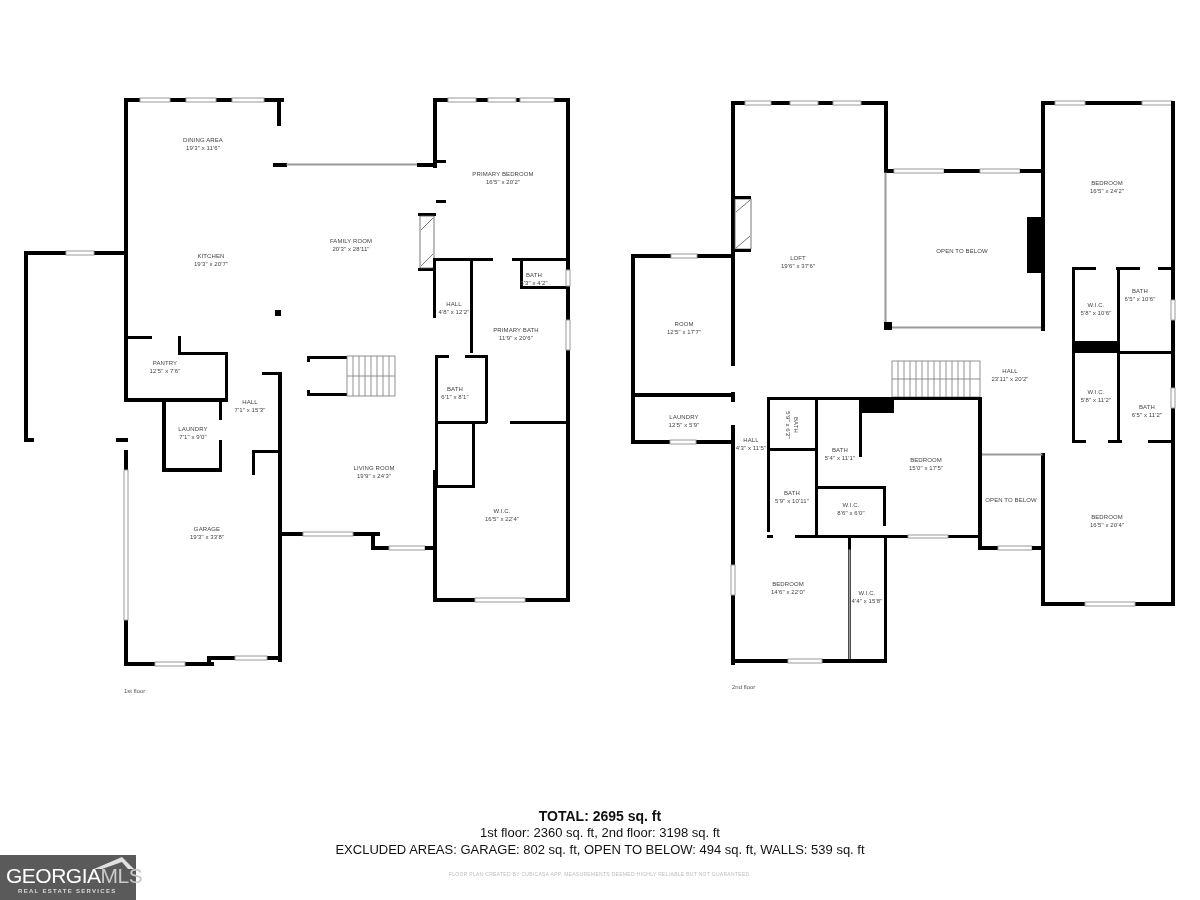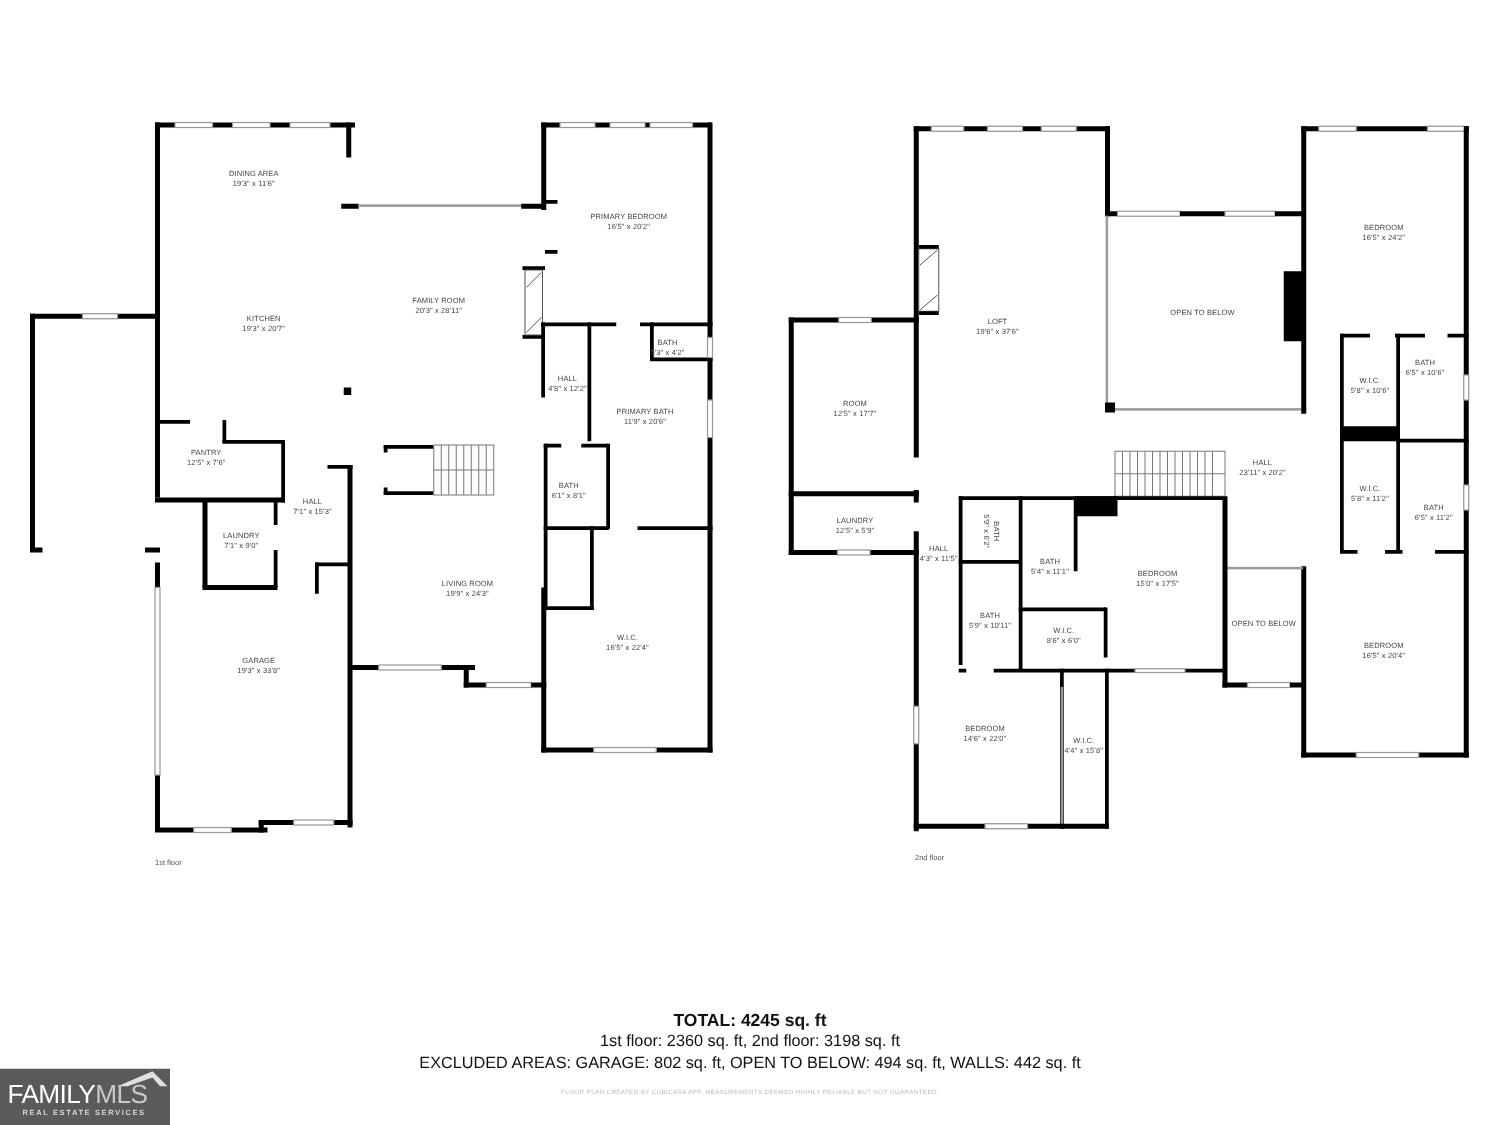--- a/index.html
+++ b/index.html
@@ -371,24 +371,24 @@
   <span class="d">14'6" x 22'0"</span>
 </div>
 <div class="rl" style="left:867px;top:597px;">
   <span class="n">W.I.C.</span>
   <span class="d">4'4" x 15'8"</span>
 </div>
 
 <div class="floor-label" style="left:124px;top:688px;">1st floor</div>
 <div class="floor-label" style="left:732px;top:684px;">2nd floor</div>
 
-<div class="summary total">TOTAL: 4245 sq. ft</div>
+<div class="summary total">TOTAL: 2695 sq. ft</div>
 <div class="summary floors">1st floor: 2360 sq. ft, 2nd floor: 3198 sq. ft</div>
-<div class="summary excluded">EXCLUDED AREAS: GARAGE: 802 sq. ft, OPEN TO BELOW: 494 sq. ft, WALLS: 442 sq. ft</div>
+<div class="summary excluded">EXCLUDED AREAS: GARAGE: 802 sq. ft, OPEN TO BELOW: 494 sq. ft, WALLS: 539 sq. ft</div>
 <div class="summary disclaimer">FLOOR PLAN CREATED BY CUBICASA APP. MEASUREMENTS DEEMED HIGHLY RELIABLE BUT NOT GUARANTEED.</div>
 
 <div class="logo">
   <svg class="roof" width="44" height="14" viewBox="0 0 44 14">
     <polygon points="2,13 30,1 42,13 36,13 30,6 10,13" fill="#e0e0e0"></polygon>
   </svg>
-  <div class="brand"><span>FAMILY</span><span class="mls">MLS</span></div>
+  <div class="brand"><span>GEORGIA</span><span class="mls">MLS</span></div>
   <div class="sub">REAL ESTATE SERVICES</div>
 </div>
 
 </body></html>

